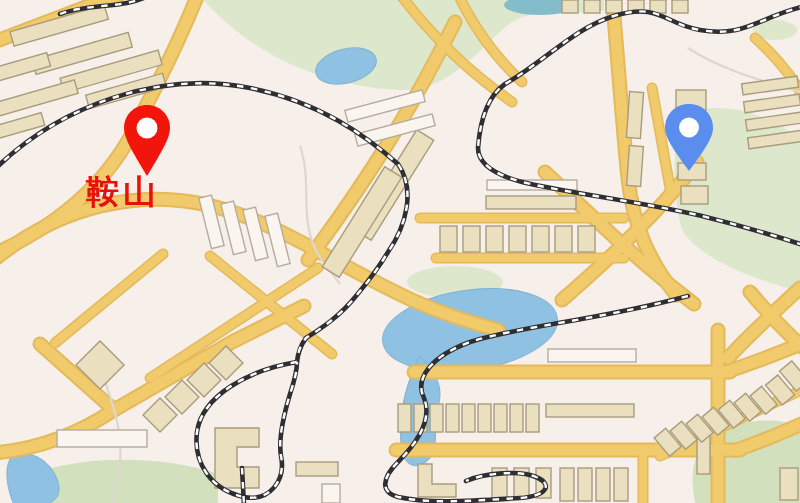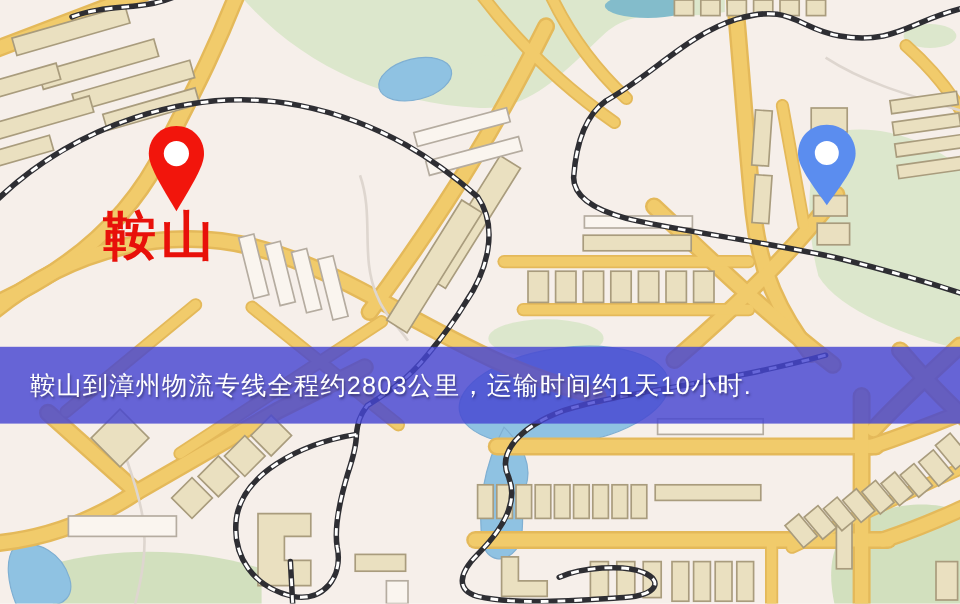--- a/index.html
+++ b/index.html
@@ -16,21 +16,21 @@
   use.min.road-edge{stroke-width:11}
   use.min.road-fill{stroke-width:8}
   .thin{stroke:#DED6CF;stroke-width:2.2;fill:none}
   .b-tan{fill:var(--building,#EAE0C0);stroke:var(--building-outline,#A99C7D);stroke-width:1.4}
   .b-wht{fill:var(--building-white,#FAF5EF);stroke:#B5ACA0;stroke-width:1.4}
   .rail-base{stroke:var(--railway,#2E2E33);stroke-width:4.6;fill:none;stroke-linecap:round}
   .rail-tie{stroke:#FFFFFF;stroke-width:2.4;fill:none;stroke-dasharray:6.5 7.5}
   .marker{position:absolute;line-height:0}
   .origin-marker{left:121px;top:103px;color:var(--origin-pin,#F2150C)}
   .dest-marker{left:662px;top:102px;color:var(--destination-pin,#5B8DEF)}
-  .map-label{position:absolute;font-family:"Liberation Serif",serif;font-size:44px;font-weight:600;line-height:1;letter-spacing:4px;white-space:nowrap}
+  .map-label{position:absolute;font-family:"Liberation Serif",serif;font-size:33px;font-weight:600;line-height:1;letter-spacing:4px;white-space:nowrap}
   .origin-label{left:86px;top:176px;color:var(--origin-text,#E8100A)}
   .dest-label{left:637px;top:176px;color:var(--destination-text,#3050E8)}
   .banner{position:absolute;left:0;top:289px;width:100%;height:64px;background:var(--banner-bg,rgba(70,70,210,0.82));display:flex;align-items:center;box-sizing:border-box;padding-left:25px}
   .banner span{color:var(--banner-text,#FFFFFF);font-size:21px;letter-spacing:1px;text-shadow:1px 2px 2px rgba(30,30,70,0.55);white-space:nowrap}
 </style>
 </head>
 <body>
 
 <div class="stage">
 
@@ -205,23 +205,20 @@
         <use href="#r3" class="rail-tie"></use>
       <use href="#r4" class="rail-base"></use>
         <use href="#r4" class="rail-tie"></use>
       <use href="#r5" class="rail-base"></use>
         <use href="#r5" class="rail-tie"></use>
       <use href="#r6" class="rail-base"></use>
         <use href="#r6" class="rail-tie"></use>
     </g>
   </svg>
 
-  <div class="banner">
-    <span>鞍山到漳州物流专线全程约2803公里，运输时间约1天10小时.</span>
-  </div>
 
   <div class="marker origin-marker">
     <svg width="52" height="75" viewBox="0 0 52 75">
       <path fill="currentColor" d="M26 2 C13 2 3 12 3 25 C3 34 9 45 26 73 C43 45 49 34 49 25 C49 12 39 2 26 2 Z"></path>
       <circle cx="26" cy="25" r="10.5" fill="#ffffff"></circle>
     </svg>
   </div>
   <div class="map-label origin-label">鞍山</div>
 
   <div class="marker dest-marker">

